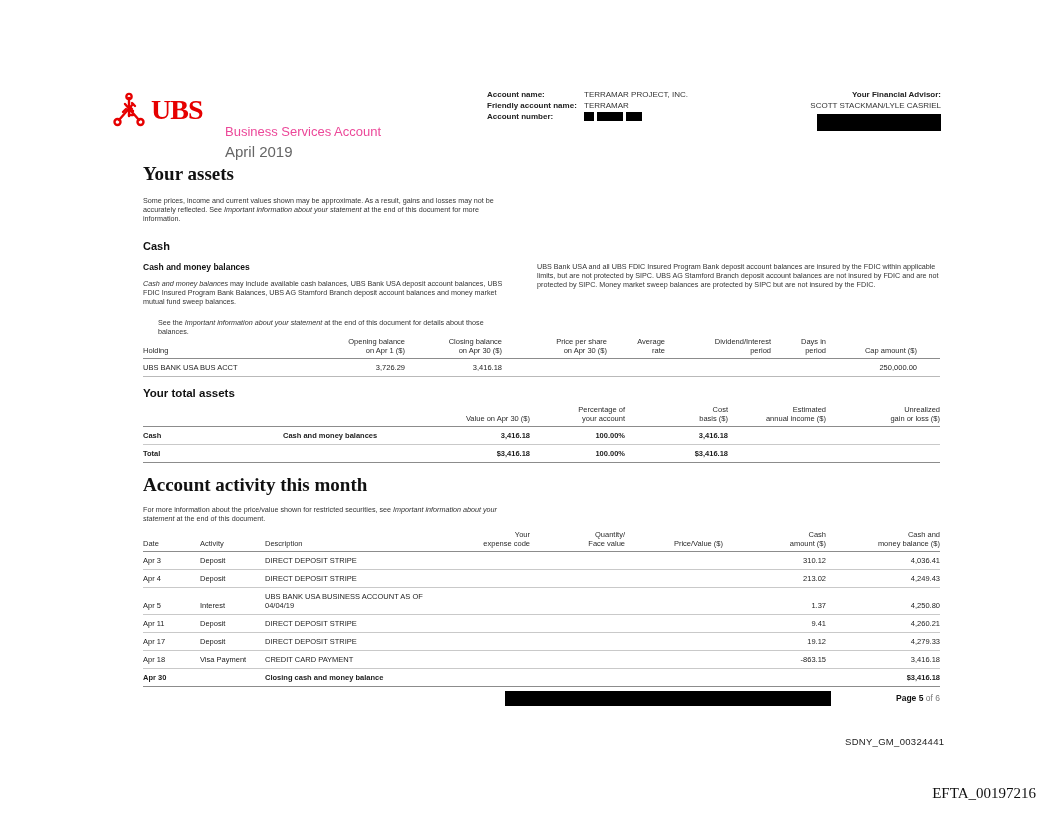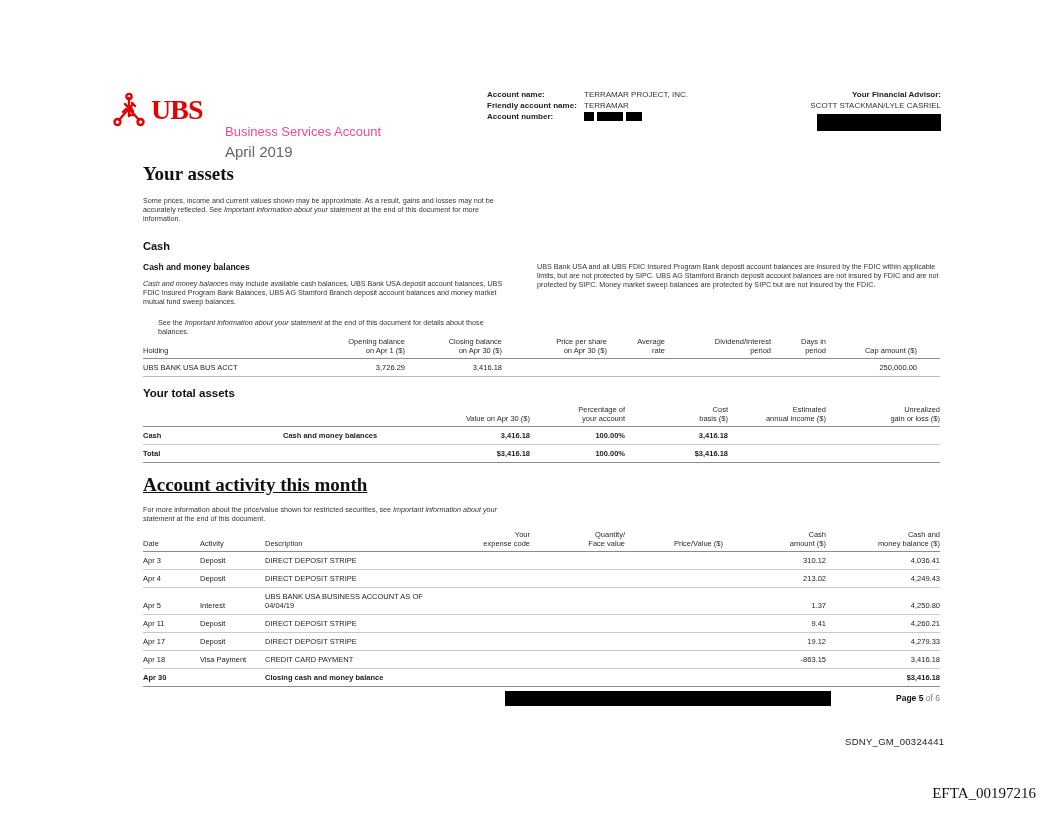--- a/index.html
+++ b/index.html
@@ -51,21 +51,21 @@
   .h1{width:190px} .h2{width:72px} .h3{width:97px} .h4{width:105px}
   .h5{width:58px} .h6{width:106px} .h7{width:55px} .h8{width:91px}
 
   
   .totals-title { left:143px; top:387px; font-size:11.5px; font-weight:700; color:#111; }
   .totals-table { left:143px; top:406px; width:797px; }
   .t1{width:140px} .t2{width:120px} .t3{width:127px} .t4{width:95px}
   .t5{width:103px} .t6{width:98px} .t7{width:114px}
 
   
-  .activity-title { left:143px; top:474px;text-decoration:underline; }
+  .activity-title { left:143px; top:474px; }
   .activity-note { left:143px; top:505px; width:362px; }
   .activity-table { left:143px; top:531px; width:797px; }
   .a1{width:57px} .a2{width:65px} .a3{width:185px} .a4{width:80px}
   .a5{width:95px} .a6{width:98px} .a7{width:103px} .a8{width:114px}
 
   
   .footer-redaction { left:505px; top:691px; width:326px; height:15px; background:#000; }
   .page-number { right:116px; top:693px; font-size:8.5px; color:#777; }
   .page-number b { color:#111; }
   .bates-inner { left:845px; top:736px; font-size:9.5px; color:#222; letter-spacing:0.3px; }

